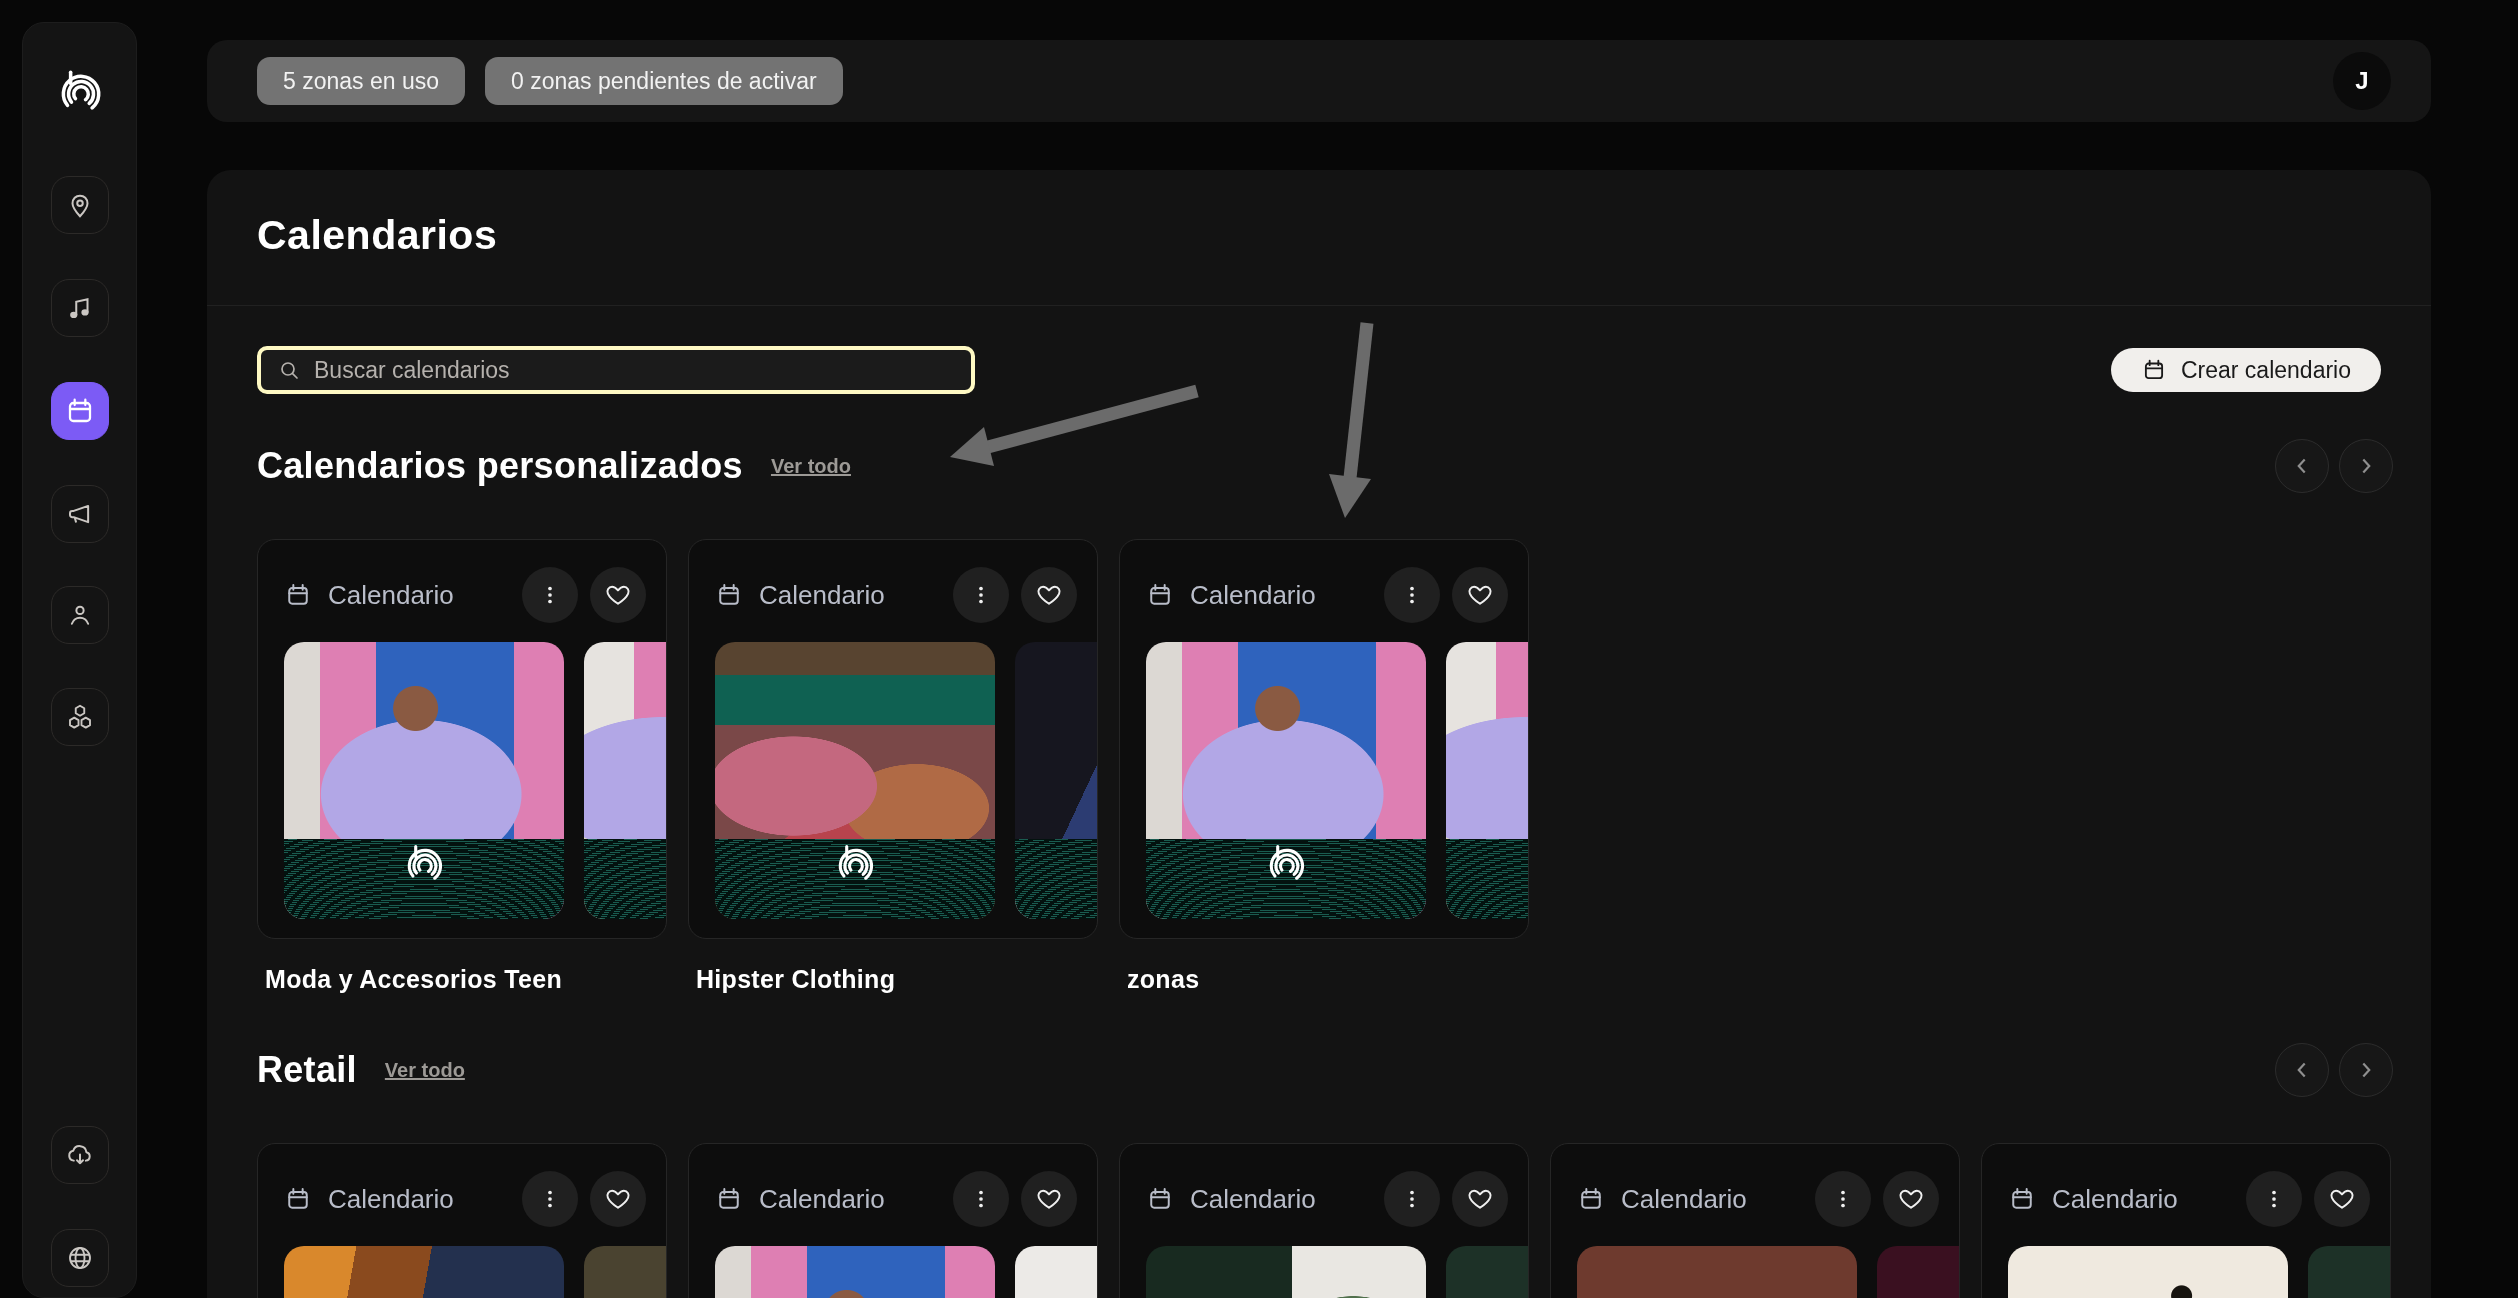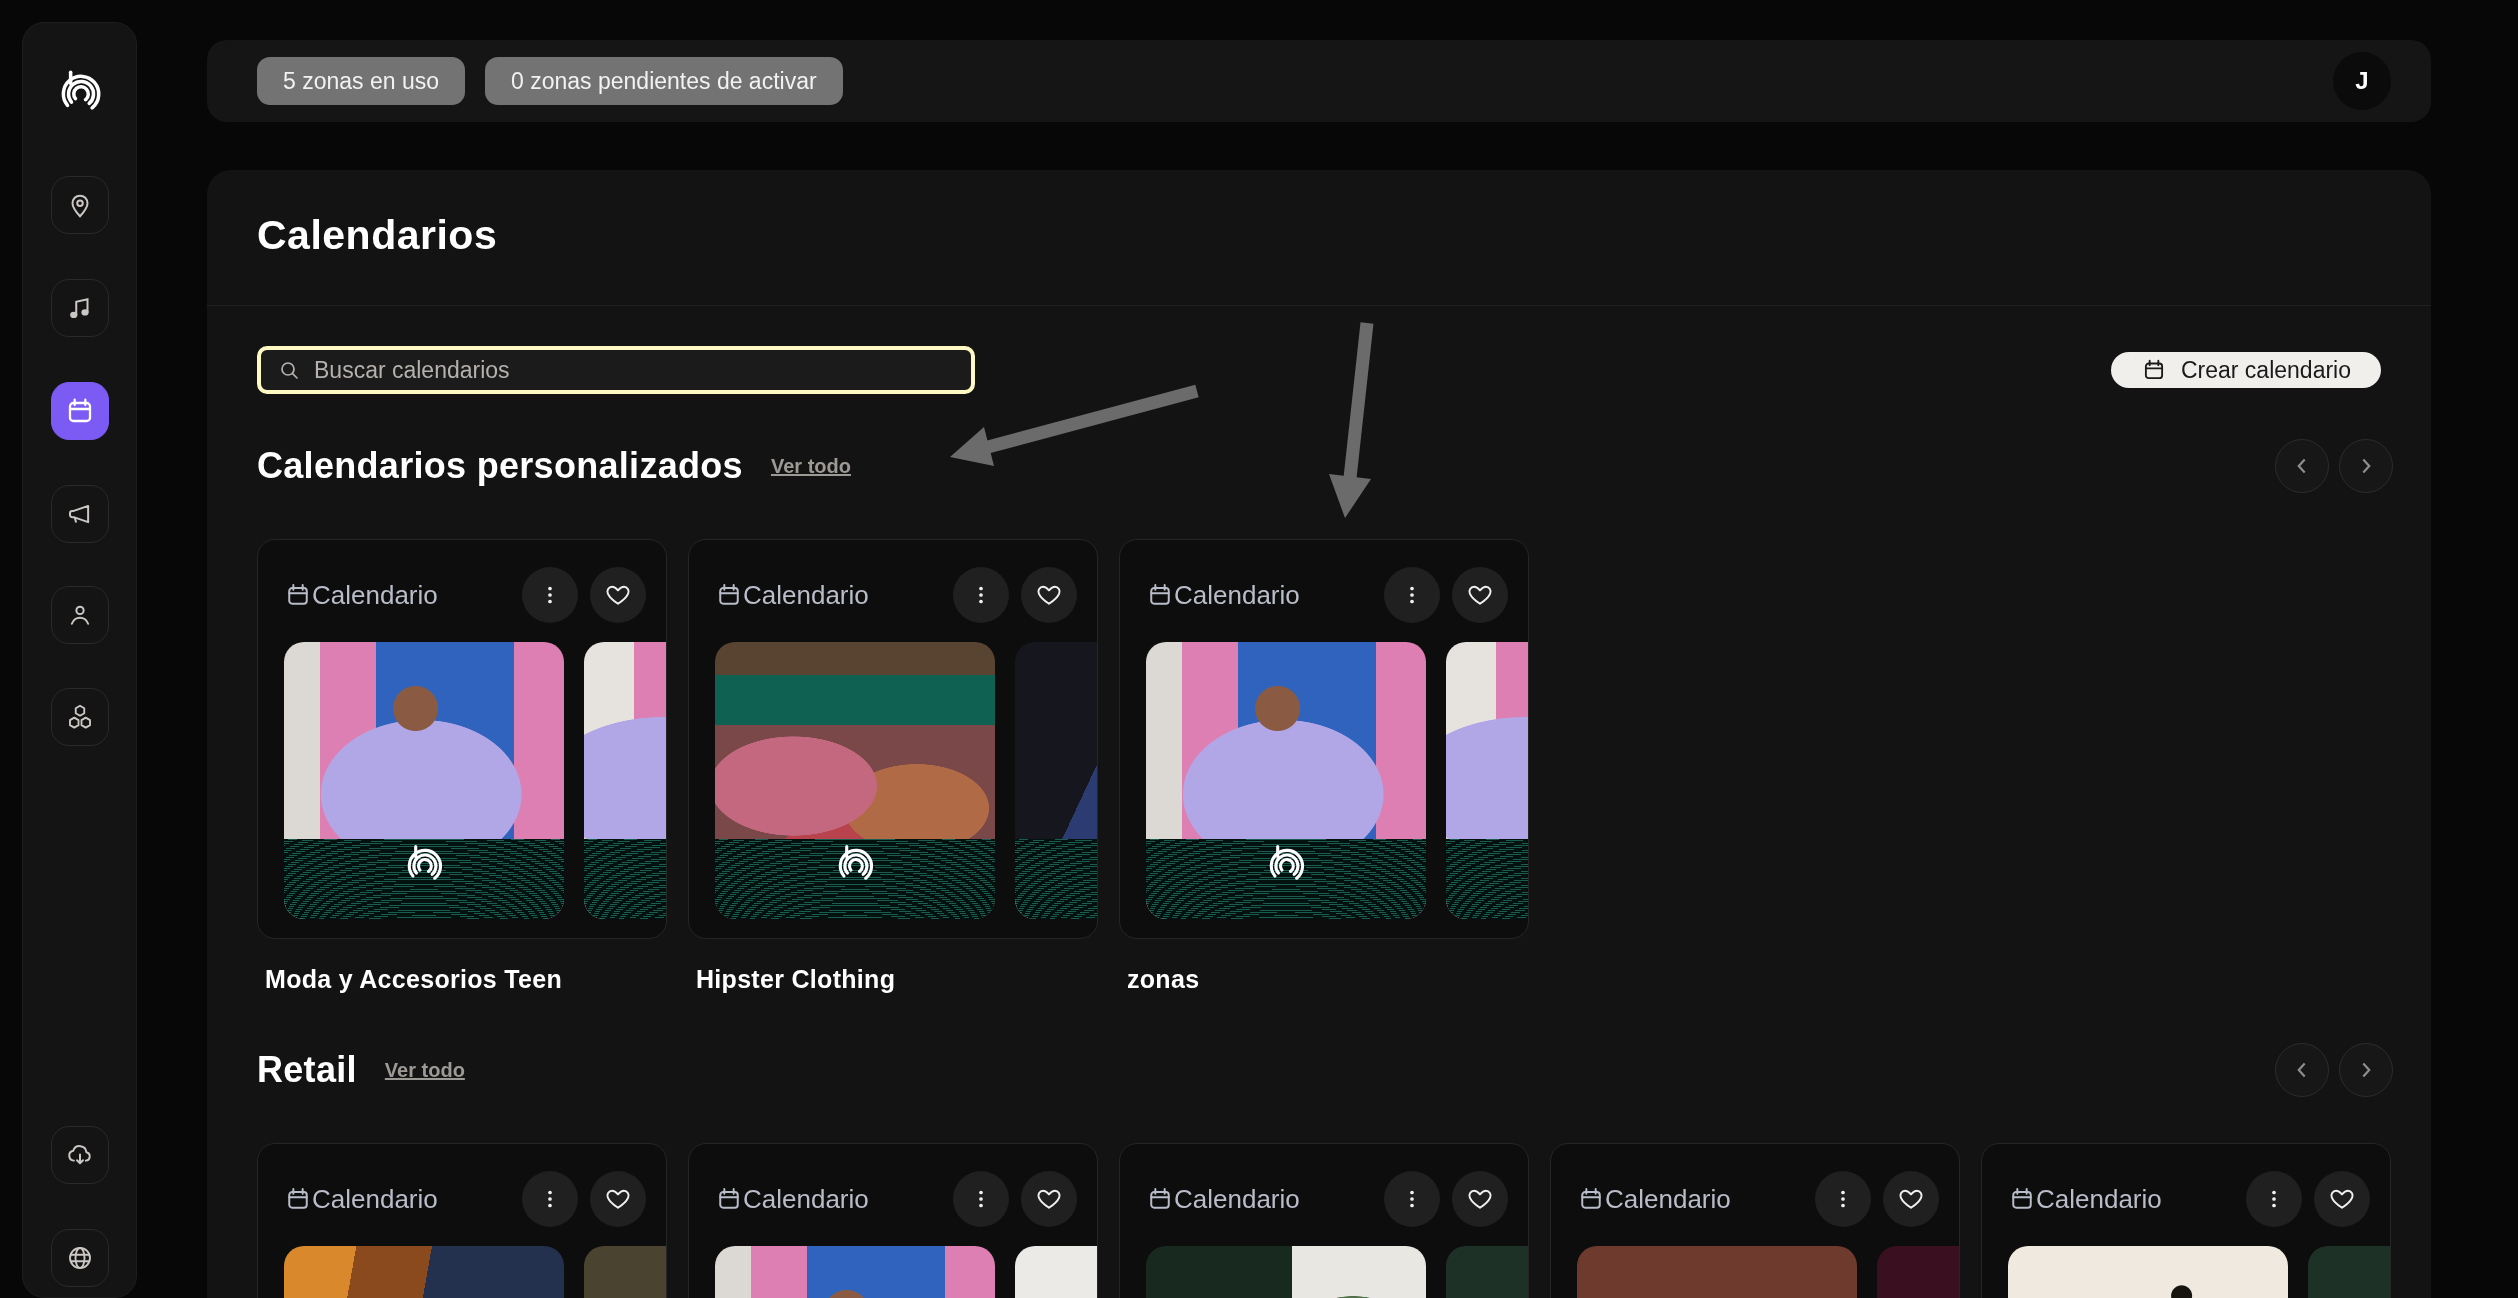--- a/index.html
+++ b/index.html
@@ -58,21 +58,21 @@
     width:718px; height:48px; background:#1b1b1b;
     border:4px solid #fef9c3; border-radius:10px;
     display:flex; align-items:center; padding:0 16px; gap:13px; color:#b5b1ad;
   }
   .search-box input {
     background:transparent; border:none; outline:none; color:#d8d5d1;
     font-size:23px; width:100%; font-family:inherit;
   }
   .search-box input::placeholder { color:#b5b1ad; }
   .create-btn {
-    height:36px; border:none; border-radius:999px; background:#f1efec; color:#1a1a1a;
+    height:44px; border:none; border-radius:999px; background:#f1efec; color:#1a1a1a;
     display:flex; align-items:center; gap:14px; padding:0 30px;
     font-size:23px; font-family:inherit; cursor:pointer;
   }
 
   .sec-head { margin-top:44px; height:56px; display:flex; align-items:center; position:relative; }
   .sec-head.retail { margin-top:48px; }
   .sec-title { font-size:36px; font-weight:bold; letter-spacing:.3px; }
   .see-all { margin-left:28px; font-size:20px; font-weight:bold; color:#9d9a96; text-decoration:underline; cursor:pointer; }
   .carousel { position:absolute; right:-12px; top:50%; transform:translateY(-50%); display:flex; gap:10px; }
   .car-btn {
@@ -81,21 +81,21 @@
     display:flex; align-items:center; justify-content:center;
   }
 
   .cards-row { margin-top:45px; display:flex; gap:21px; }
   .cell { width:410px; flex:none; }
   .card {
     width:410px; height:400px; background:#0d0d0d;
     border:1px solid #262626; border-radius:18px;
     padding:26px 0 0 26px; overflow:hidden; cursor:pointer; position:relative;
   }
-  .card-head { display:flex; align-items:center; height:58px; padding-right:20px; }
+  .card-head { display:flex; align-items:center; gap:16px; height:58px; padding-right:20px; }
   .card-head .cal-ic { color:#b9bdc9; }
   .card-label { font-size:26px; color:#b9bdc9; }
   .head-actions { margin-left:auto; display:flex; gap:12px; }
   .round-btn {
     width:56px; height:56px; border-radius:50%; border:none; background:#202020;
     color:#efefef; display:flex; align-items:center; justify-content:center; cursor:pointer;
   }
   .thumbs { margin-top:18px; display:flex; gap:20px; height:277px; }
   .thumb { position:relative; width:280px; height:277px; border-radius:20px; overflow:hidden; flex:none; }
   .band {

